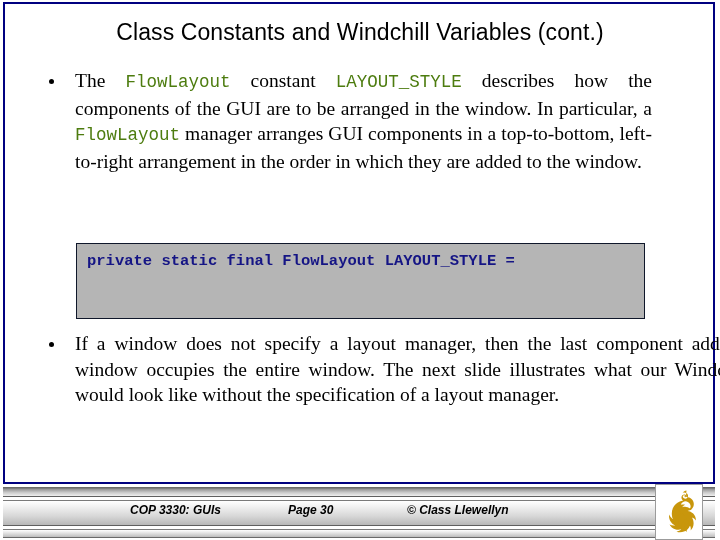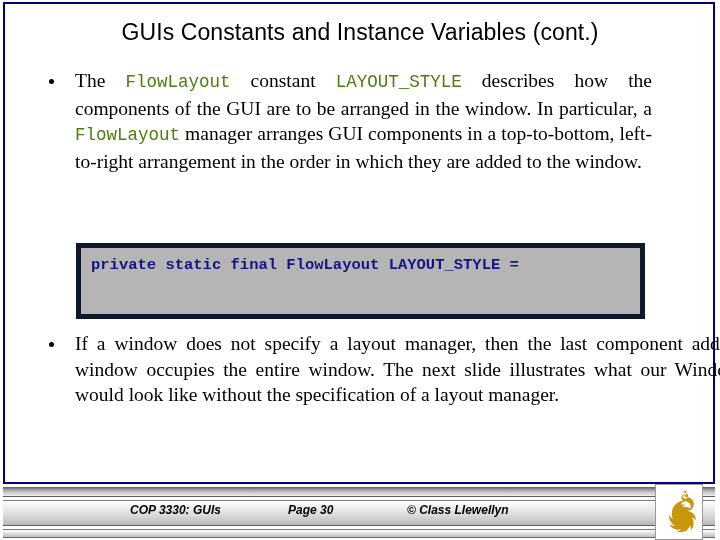--- a/index.html
+++ b/index.html
@@ -88,21 +88,21 @@
   }
 
   
   .code-box {
     position: absolute;
     left: 76px;
     top: 243px;
     width: 569px;
     height: 76px;
     background: #b5b5b5;
-    border: 5px solid #0f172a;
+    border: 1px solid #0f172a;
     box-sizing: border-box;
     padding: 6px 0 0 10px;
   }
 
   .code-line {
     font-family: "Liberation Mono", "DejaVu Sans Mono", monospace;
     font-size: 15.5px;
     font-weight: bold;
     color: #151585;
     line-height: 23px;
@@ -174,21 +174,21 @@
   }
   .logo-box svg { display: block; }
 </style>
 </head>
 <body>
 
 <div class="slide">
 
   <div class="slide-frame"></div>
 
-  <div class="title">GUIs Constants and Instance Variables (cont.)</div>
+  <div class="title">Class Constants and Windchill Variables (cont.)</div>
 
   <div class="body-area">
 
     <div class="bullet-row">
       <span class="bullet-dot"></span>
       <div class="para">
         <span>The </span><span class="mono">FlowLayout</span><span> constant </span><span class="mono">LAYOUT_STYLE</span><span> describes how the components of the GUI are to be arranged in the window.  In particular, a </span><span class="mono">FlowLayout</span><span> manager arranges GUI components in a top-to-bottom, left-to-right arrangement in the order in which they are added to the window.</span>
       </div>
     </div>
 

